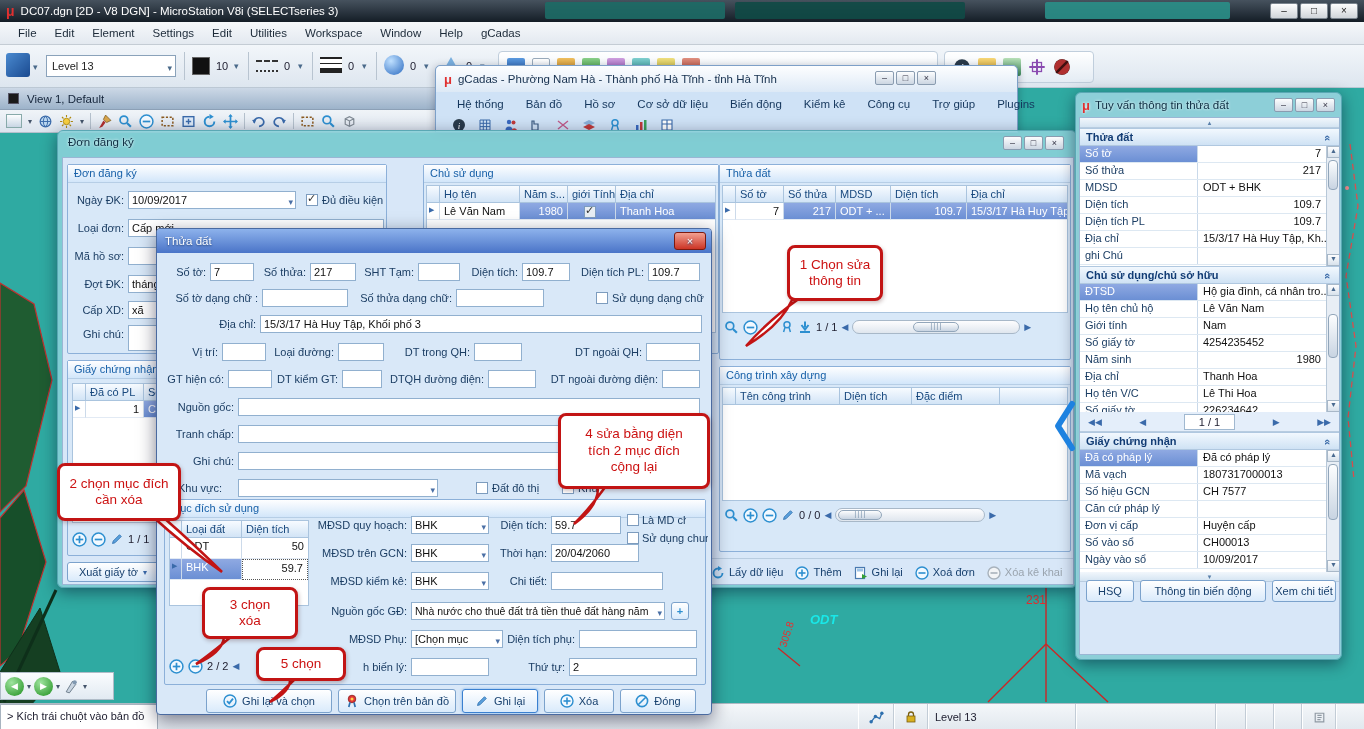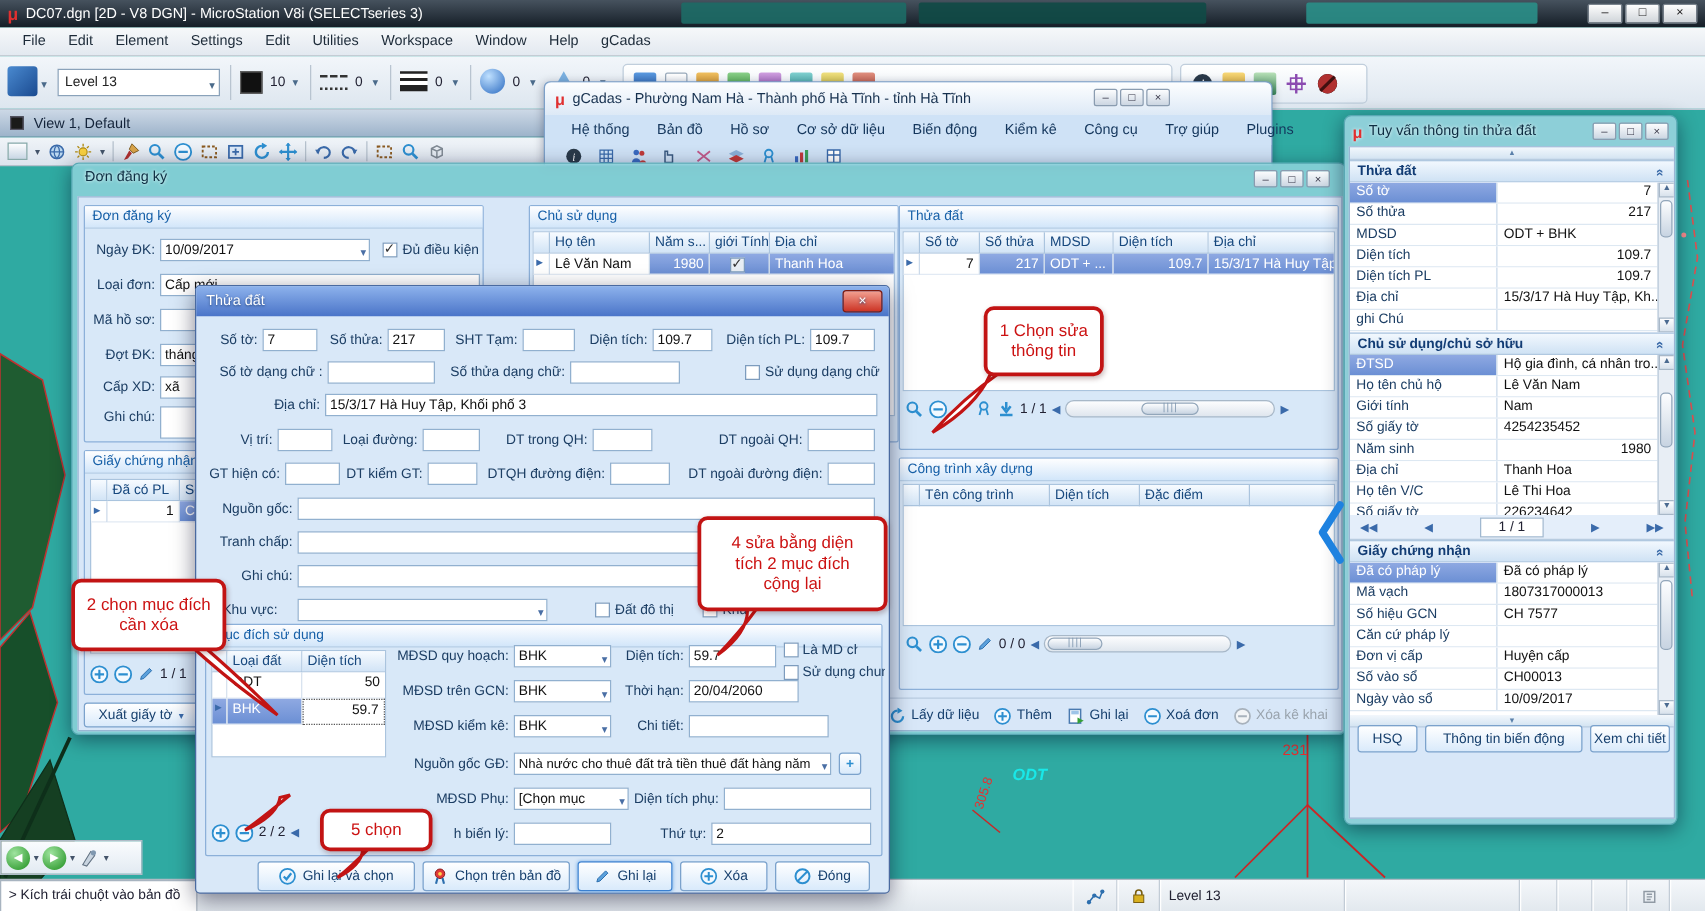--- a/index.html
+++ b/index.html
@@ -962,20 +962,24 @@
     </svg>
 
   <div class="callout" style="left:57px;top:463px;width:124px;height:58px">
     <div>2 chọn mục đích</div>
       <div>cần xóa</div>
   </div>
   <svg class="ctail" style="left:148px;top:514px" width="78" height="62" viewBox="0 0 78 62">
       <path d="M4,2 C26,22 48,40 74,58 C52,36 32,18 16,4 Z" fill="#fff" stroke="#c21414" stroke-width="2.5"></path>
     </svg>
 
+  <div class="callout" style="left:202px;top:587px;width:96px;height:52px">
+    <div>3 chọn</div>
+      <div>xóa</div>
+  </div>
   <svg class="ctail" style="left:192px;top:634px" width="44" height="34" viewBox="0 0 44 34">
       <path d="M40,2 C28,12 16,22 4,30 C18,24 30,16 32,4 Z" fill="#fff" stroke="#c21414" stroke-width="2.5"></path>
     </svg>
 
   <div class="callout" style="left:558px;top:413px;width:152px;height:76px">
     <div>4 sửa bằng diện</div>
       <div>tích 2 mục đích</div>
       <div>cộng lại</div>
   </div>
   <svg class="ctail" style="left:570px;top:484px" width="42" height="44" viewBox="0 0 42 44">

